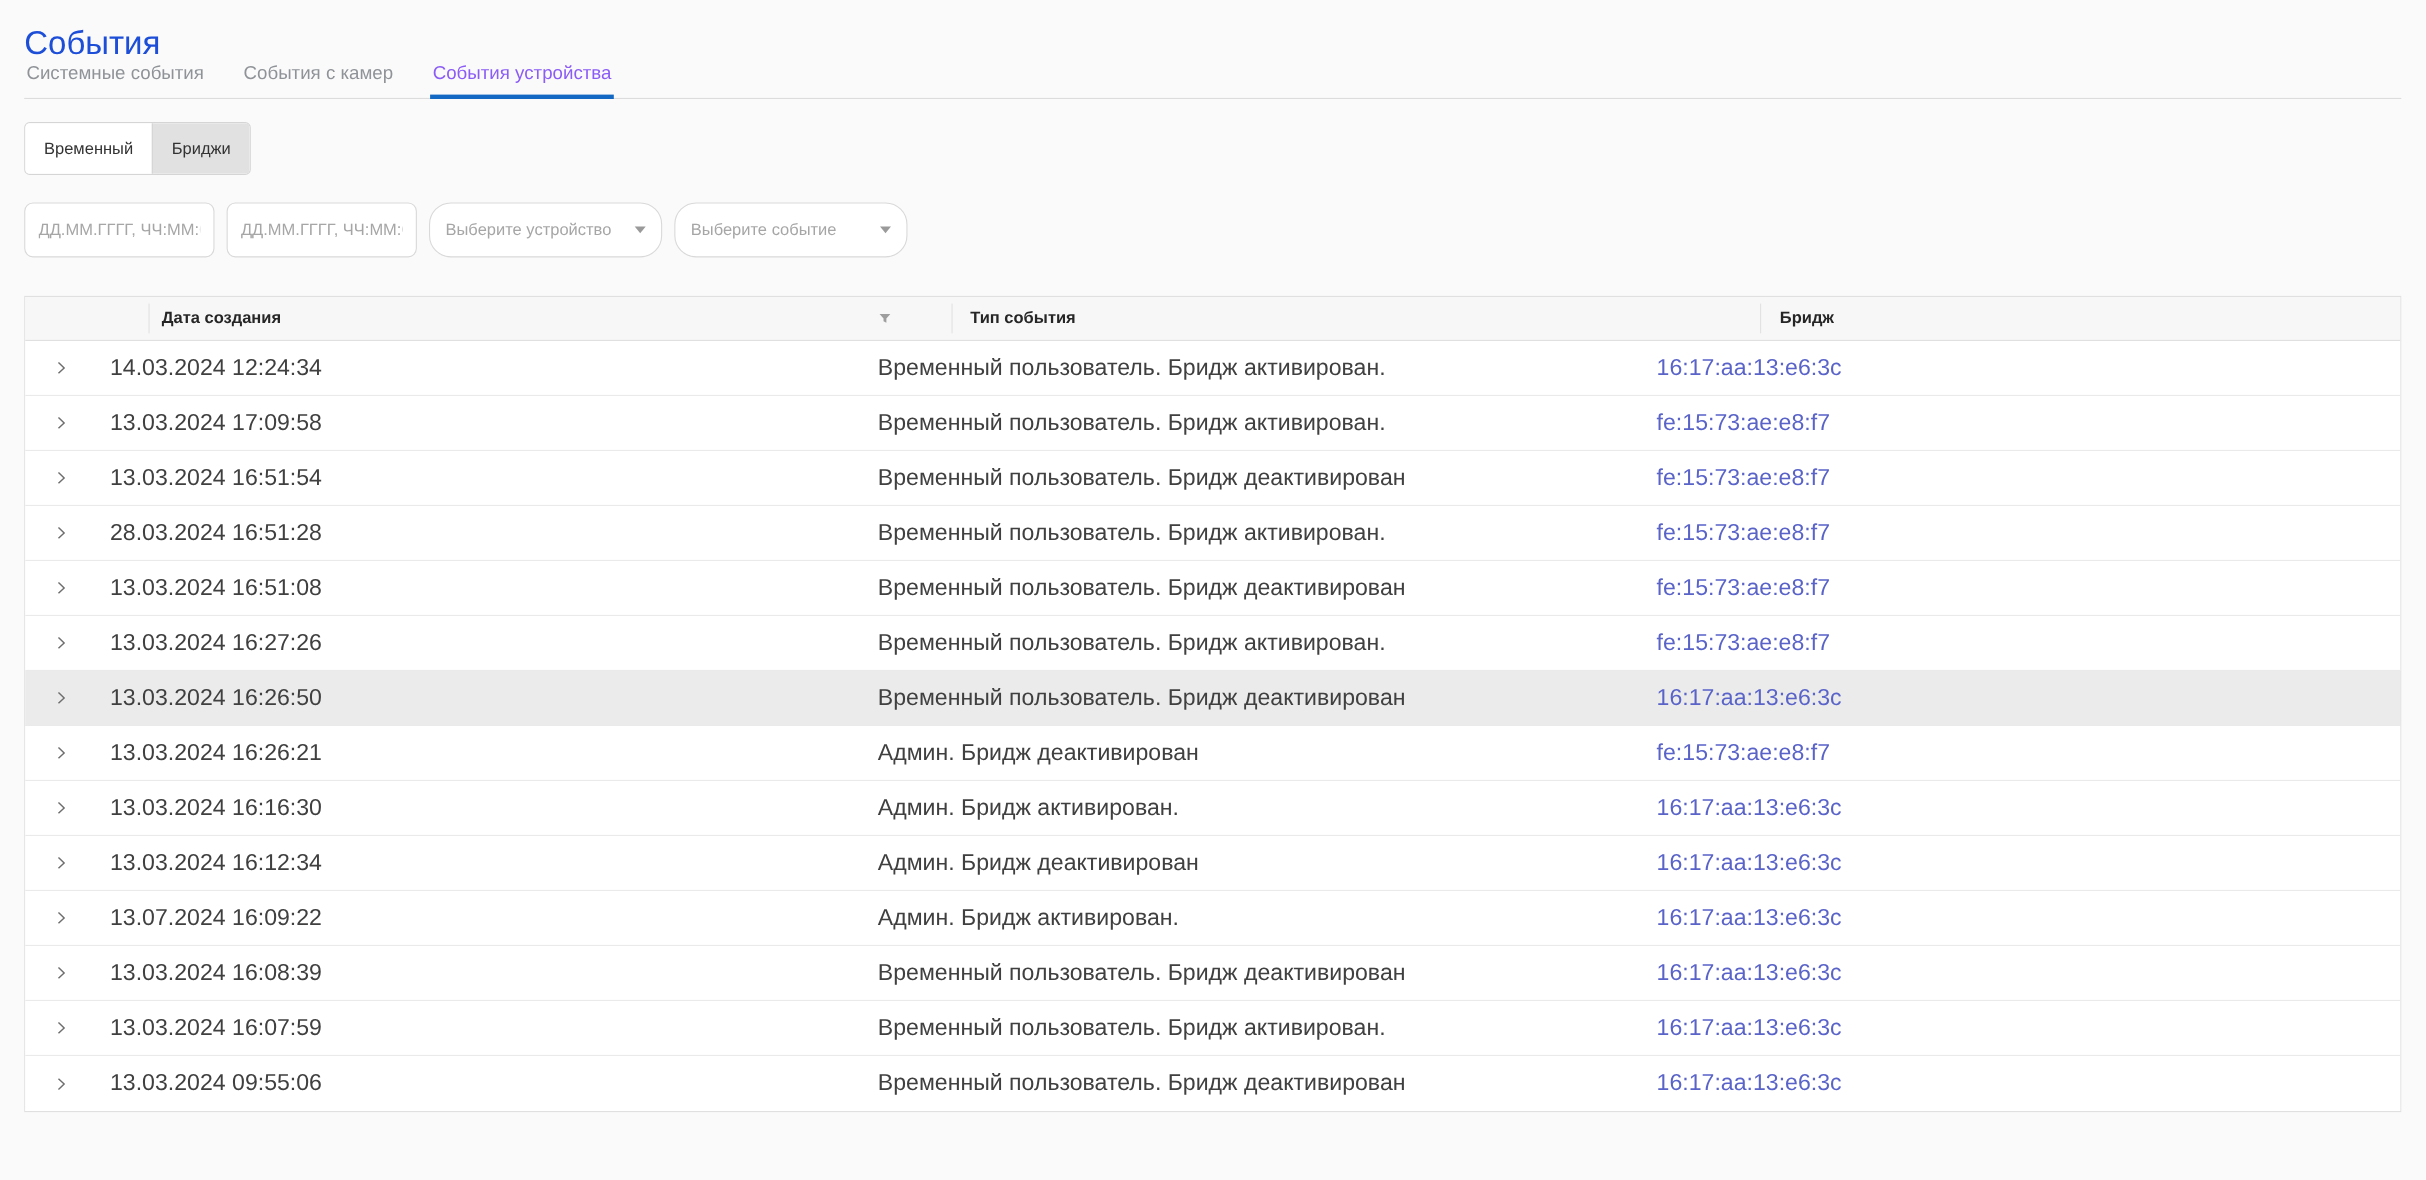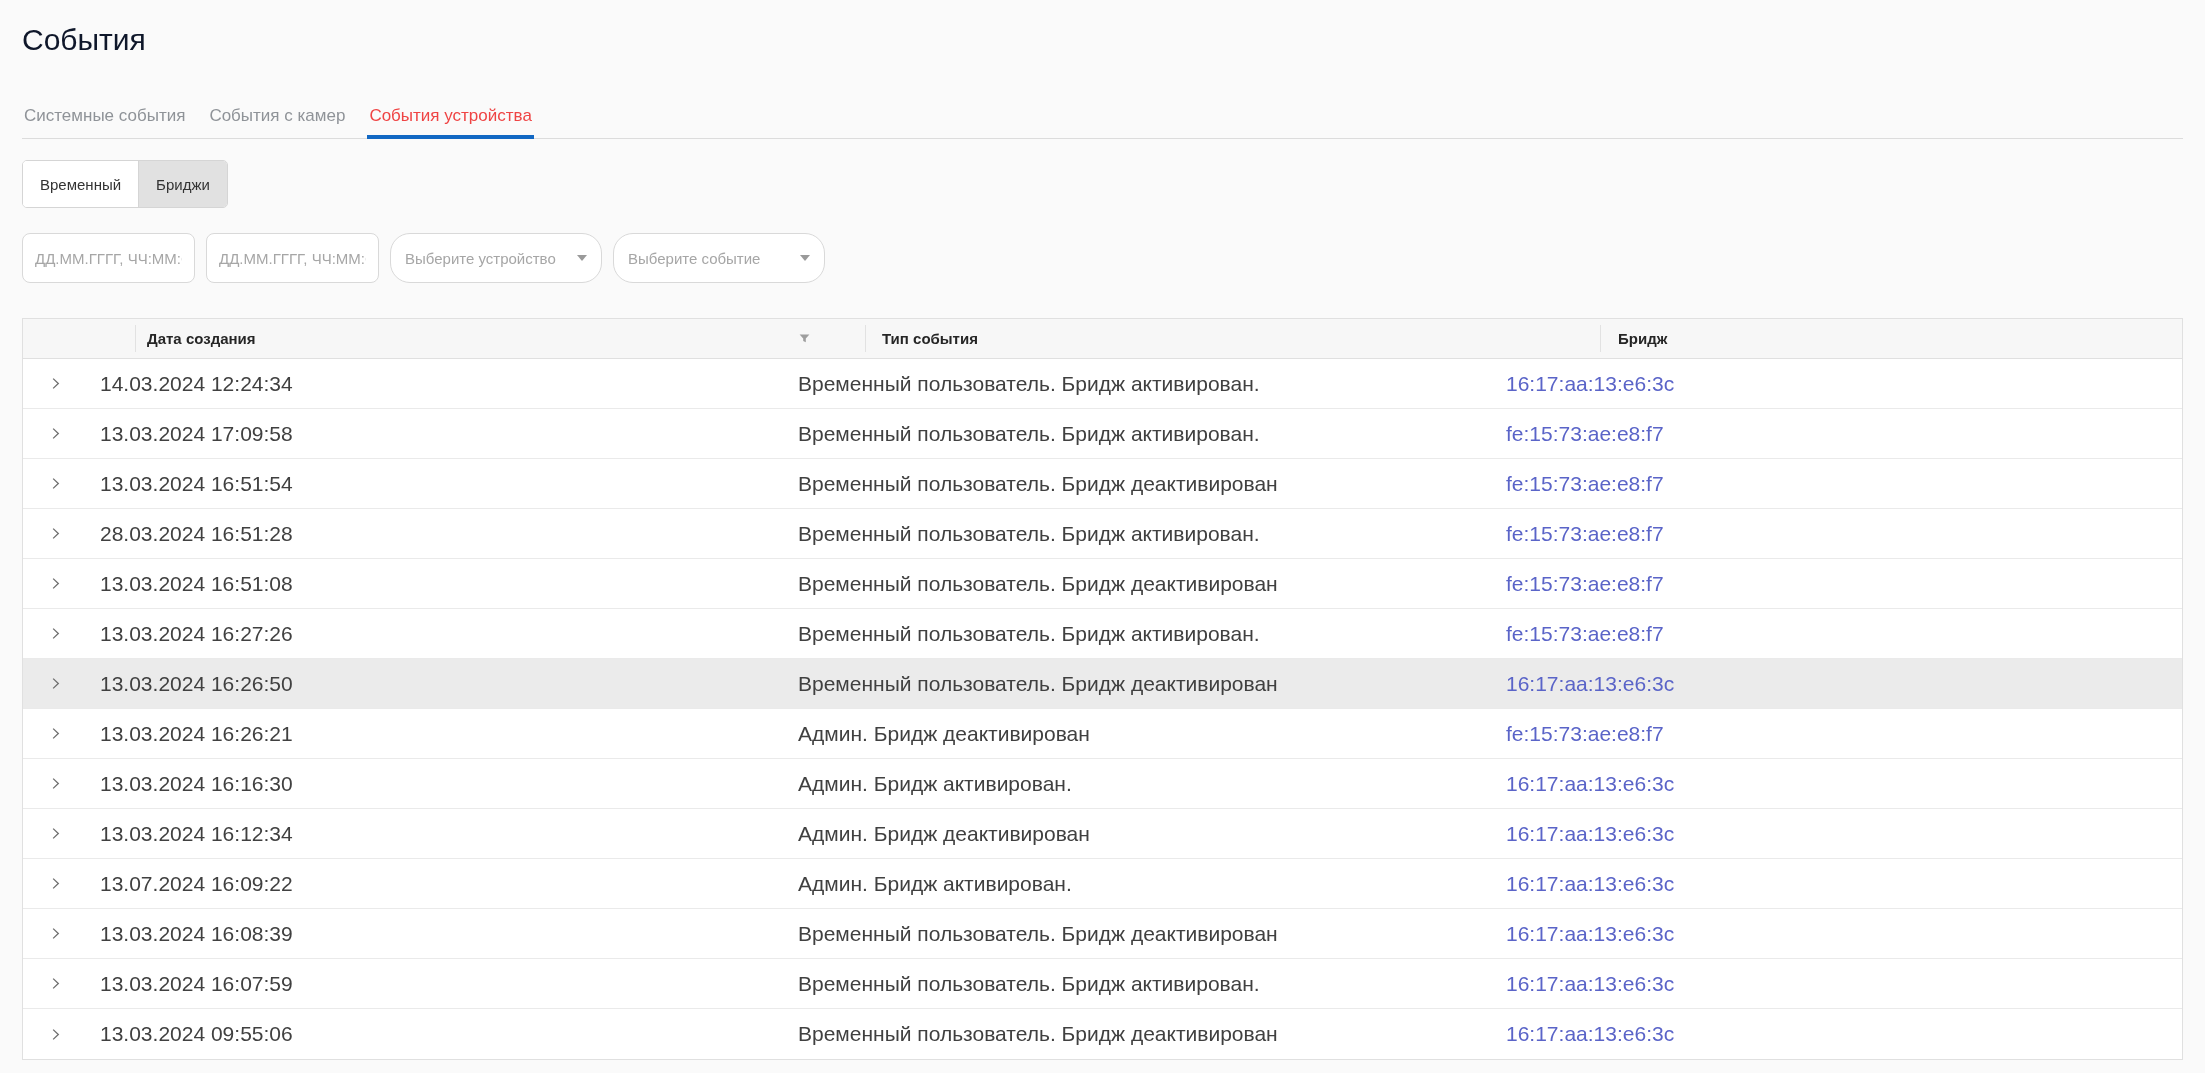--- a/index.html
+++ b/index.html
@@ -9,35 +9,34 @@
     background: #fafafa;
     font-family: "Liberation Sans", sans-serif;
     color: #404040;
   }
   .page { padding: 0 22px; }
 
   
   .page-title {
     margin: 22px 0 0 0;
     font-size: 30px; line-height: 35px;
-    font-weight: 400; color: #0f172a;
+    font-weight: 400; color: #1d4ed8;
   }
 
   
   .tabs {
-    display: flex; gap: 20px;
-    margin-top: 49px;
+    display: flex; gap: 32px;
     border-bottom: 1px solid #dcdcdc;
   }
   .tab {
     font-size: 17px; line-height: 20px;
     color: #8f9398; padding: 0 2px 12px 2px;
     cursor: pointer; position: relative; white-space: nowrap;
   }
-  .tab.active { color: #ef4444; }
+  .tab.active { color: #8b5cf6; }
   .tab.active::after {
     content: ""; position: absolute; left: 0; right: 0; bottom: -1px;
     height: 4px; background: var(--accent, #1268c3);
   }
 
   
   .toggle-group {
     display: inline-flex; margin-top: 21px;
     border: 1px solid #d5d5d5; border-radius: 5px;
     overflow: hidden; background: #fff;

